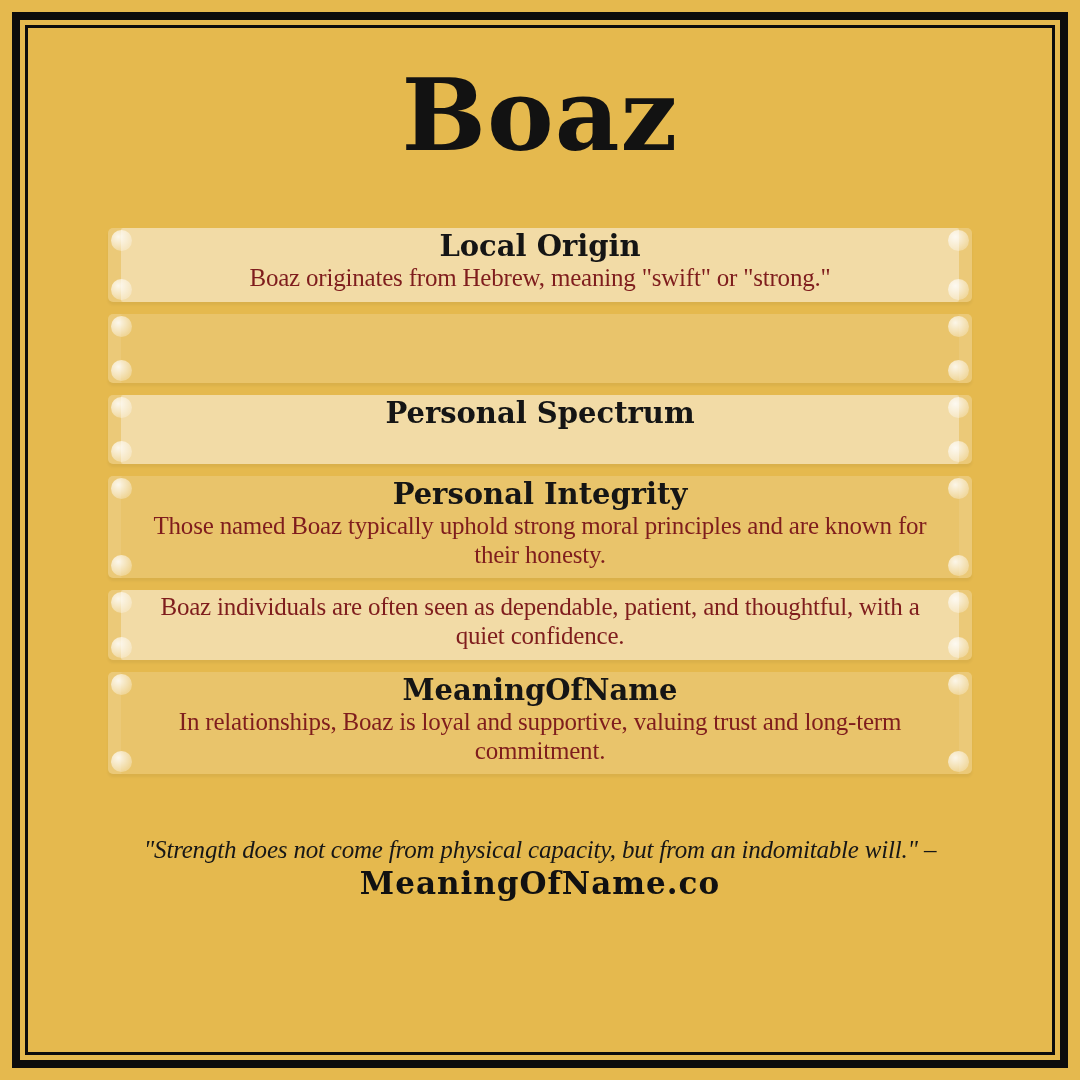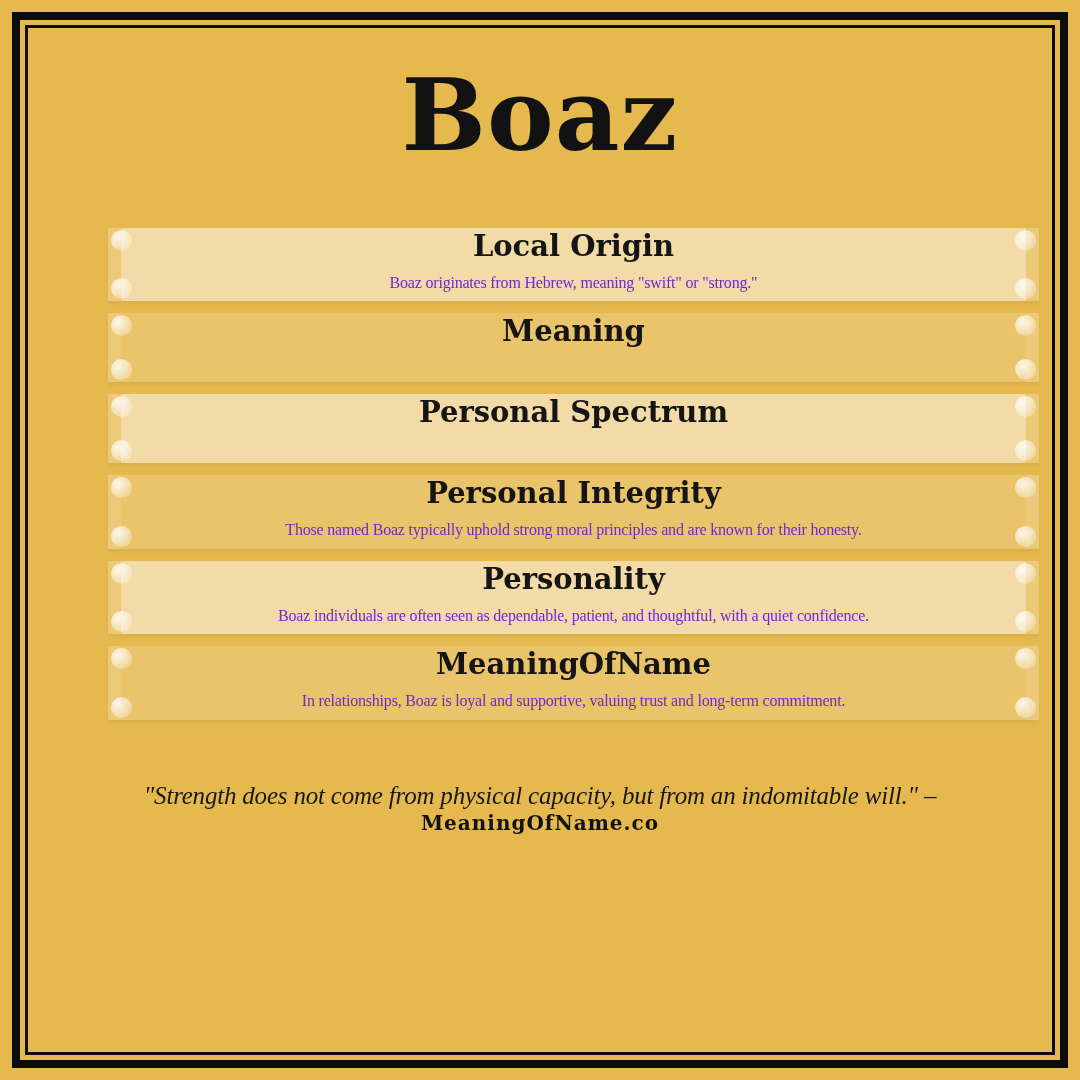--- a/index.html
+++ b/index.html
@@ -34,24 +34,24 @@
     line-height: 1.06;
     margin: 34px 0 0 0;
     letter-spacing: 1px;
     color: #121212;
   }
 
   .cards { margin: 60px auto 0; width: 864px; }
 
   .card {
     position: relative;
-    width: 931px;
+    width: 864px;
     margin: 0 0 12px 0;
     background: rgba(255, 255, 255, 0.24);
-    border-radius: 0;
+    border-radius: 5px;
     box-shadow: 0 3px 3px rgba(0, 0, 0, 0.05);
   }
   .card-inner {
     margin: 9px 13px;
     padding: 2px 24px 9px;
     background: rgba(255, 255, 255, 0.34);
     border-radius: 2px;
     min-height: 58px;
   }
   .card.dark .card-inner {
@@ -61,26 +61,26 @@
   .card-title {
     font-family: "DejaVu Serif", "Liberation Serif", serif;
     font-weight: 700;
     font-size: 29px;
     line-height: 1.14;
     margin: 0;
     letter-spacing: 0;
     color: #151515;
   }
   .card-body {
-    font-size: 16px;
+    font-size: 25px;
     line-height: 1.15;
     letter-spacing: -0.2px;
-    margin: 11px auto 0;
+    margin: 1px auto 0;
     max-width: 790px;
-    color: #6d28d9;
+    color: #7f1d1d;
   }
 
   
   .pin {
     position: absolute;
     width: 21px; height: 21px;
     border-radius: 50%;
     background: radial-gradient(circle at 35% 32%,
                 rgba(255, 255, 255, 0.85),
                 rgba(255, 255, 255, 0.30) 72%);
@@ -97,21 +97,21 @@
     line-height: 1.08;
     letter-spacing: -0.2px;
     margin: 0 auto;
     max-width: 1000px;
     color: #171717;
   }
   .quote .attribution { display: block; }
   .site-name {
     font-family: "DejaVu Serif", "Liberation Serif", serif;
     font-weight: 700;
-    font-size: 20px;
+    font-size: 31px;
     letter-spacing: 1px;
     margin: 2px 0 0 0;
     color: #111111;
   }
 </style>
 </head>
 <body>
 
 <div class="poster">
   <div class="frame-outer"></div>
@@ -131,21 +131,20 @@
       <p class="card-body">Boaz originates from Hebrew, meaning "swift" or "strong."</p>
     </div>
   </section>
 
   <section class="card dark">
     <span class="pin tl"></span>
     <span class="pin tr"></span>
     <span class="pin bl"></span>
     <span class="pin br"></span>
     <div class="card-inner">
-      <h2 class="card-title">Meaning</h2>
     </div>
   </section>
 
   <section class="card">
     <span class="pin tl"></span>
     <span class="pin tr"></span>
     <span class="pin bl"></span>
     <span class="pin br"></span>
     <div class="card-inner">
       <h2 class="card-title">Personal Spectrum</h2>
@@ -162,21 +161,20 @@
       <p class="card-body">Those named Boaz typically uphold strong moral principles and are known for their honesty.</p>
     </div>
   </section>
 
   <section class="card">
     <span class="pin tl"></span>
     <span class="pin tr"></span>
     <span class="pin bl"></span>
     <span class="pin br"></span>
     <div class="card-inner">
-      <h2 class="card-title">Personality</h2>
       <p class="card-body">Boaz individuals are often seen as dependable, patient, and thoughtful, with a quiet confidence.</p>
     </div>
   </section>
 
   <section class="card dark">
     <span class="pin tl"></span>
     <span class="pin tr"></span>
     <span class="pin bl"></span>
     <span class="pin br"></span>
     <div class="card-inner">

